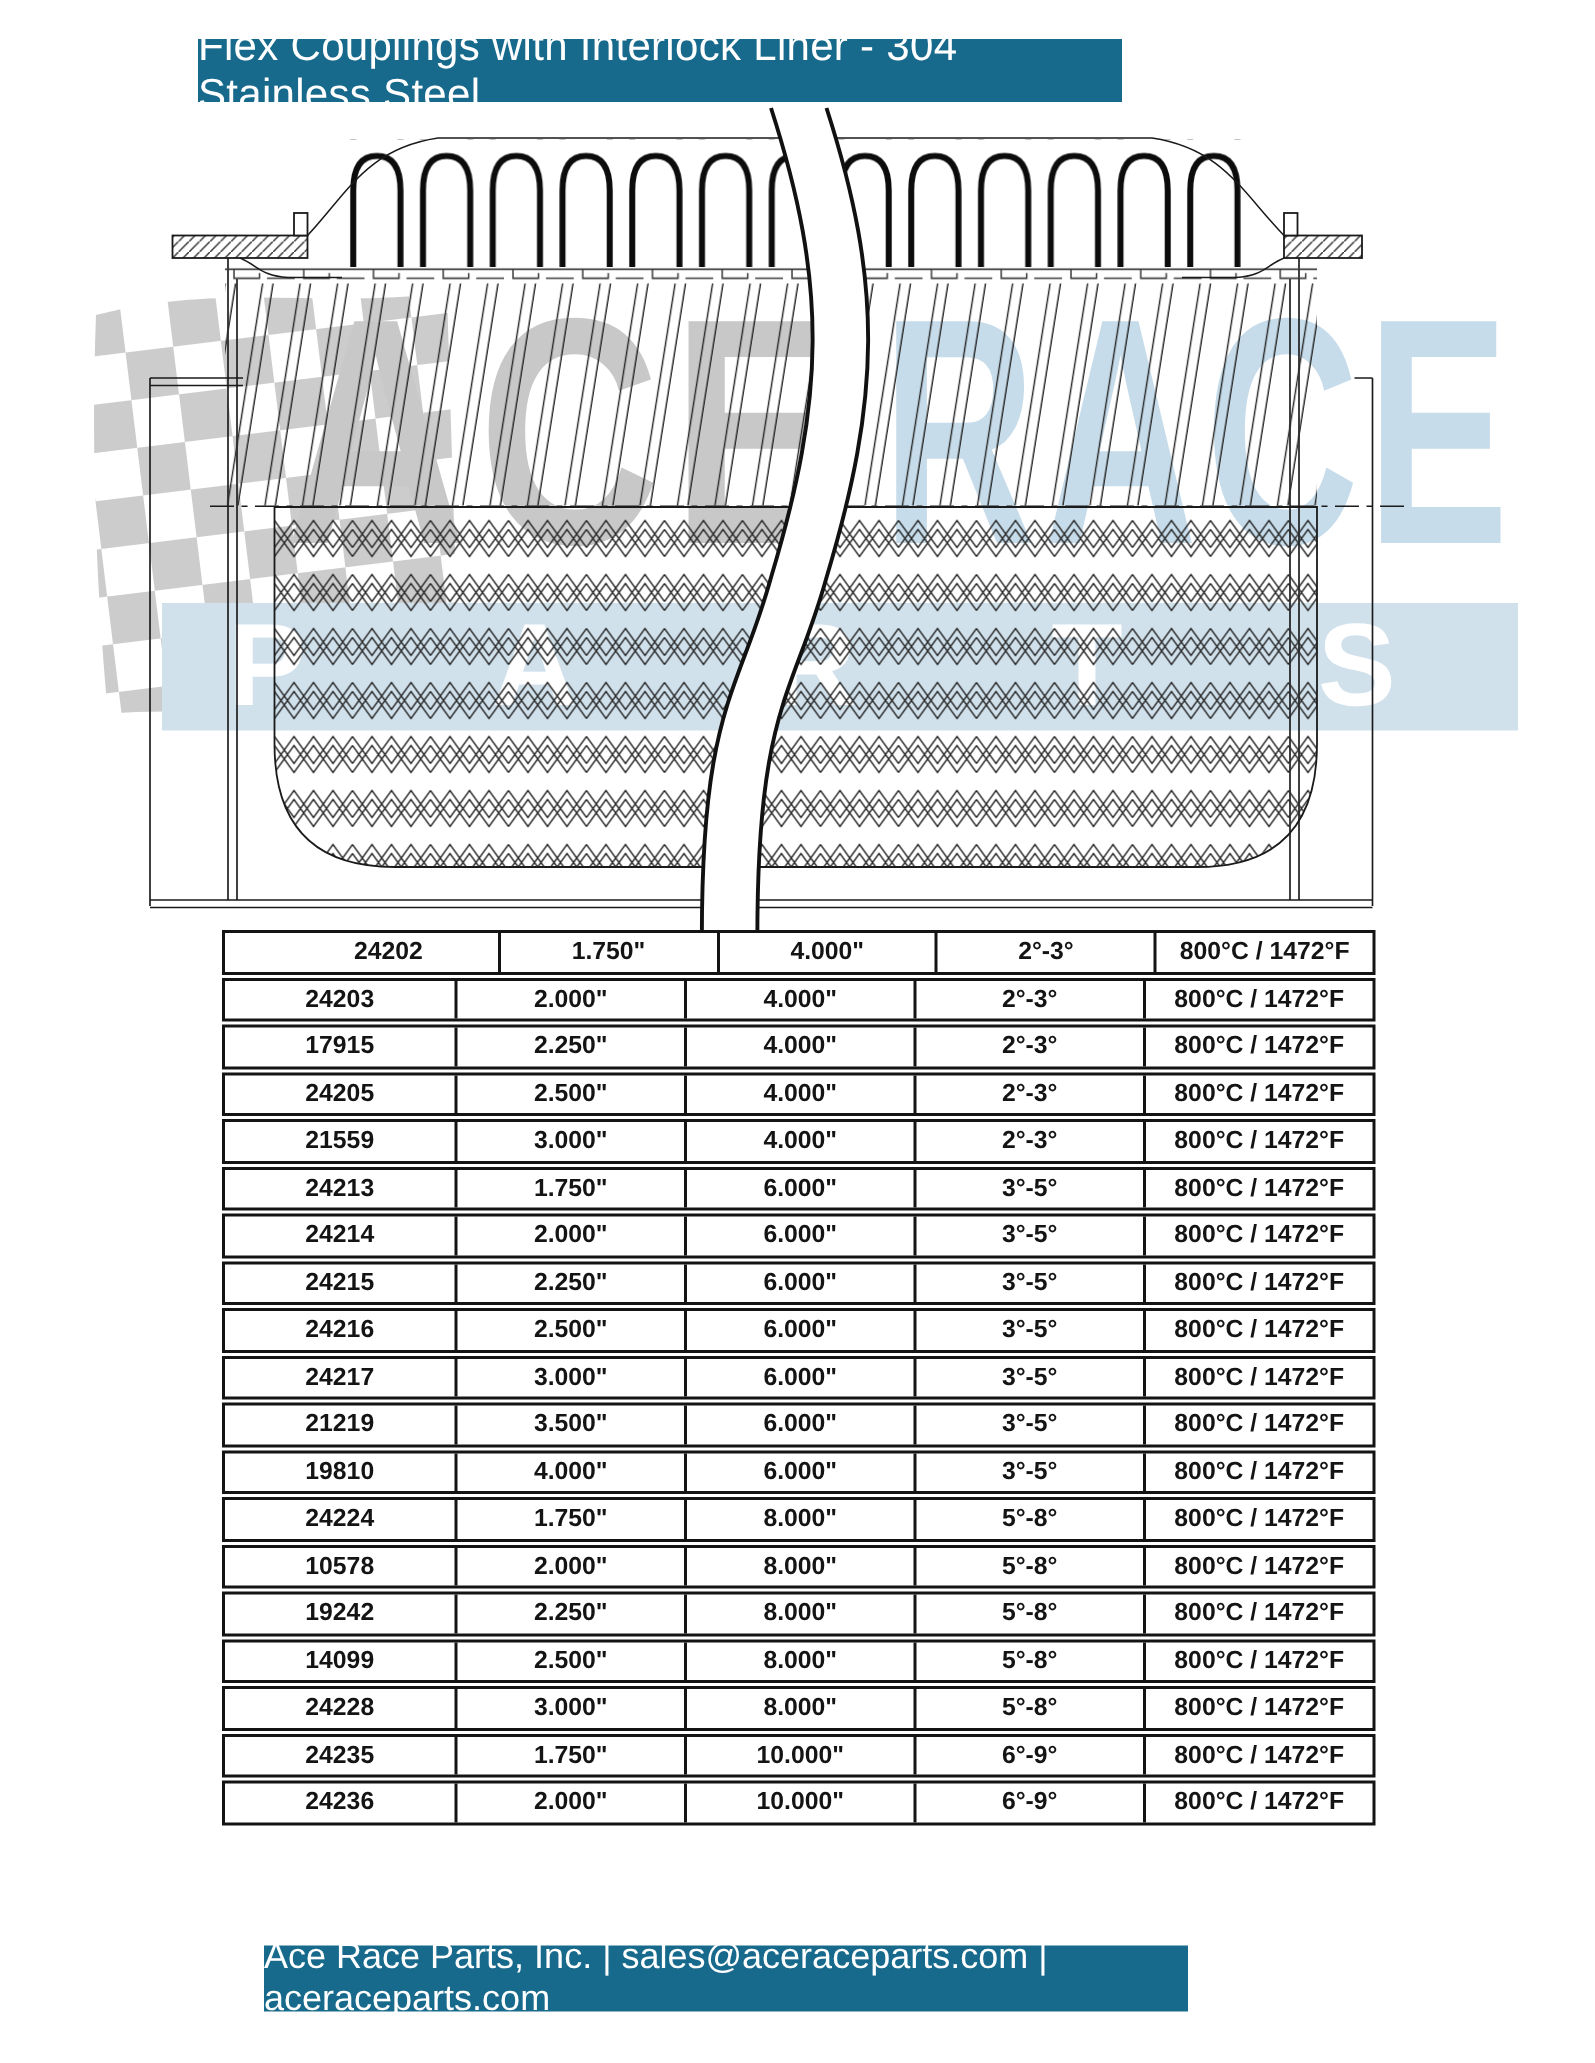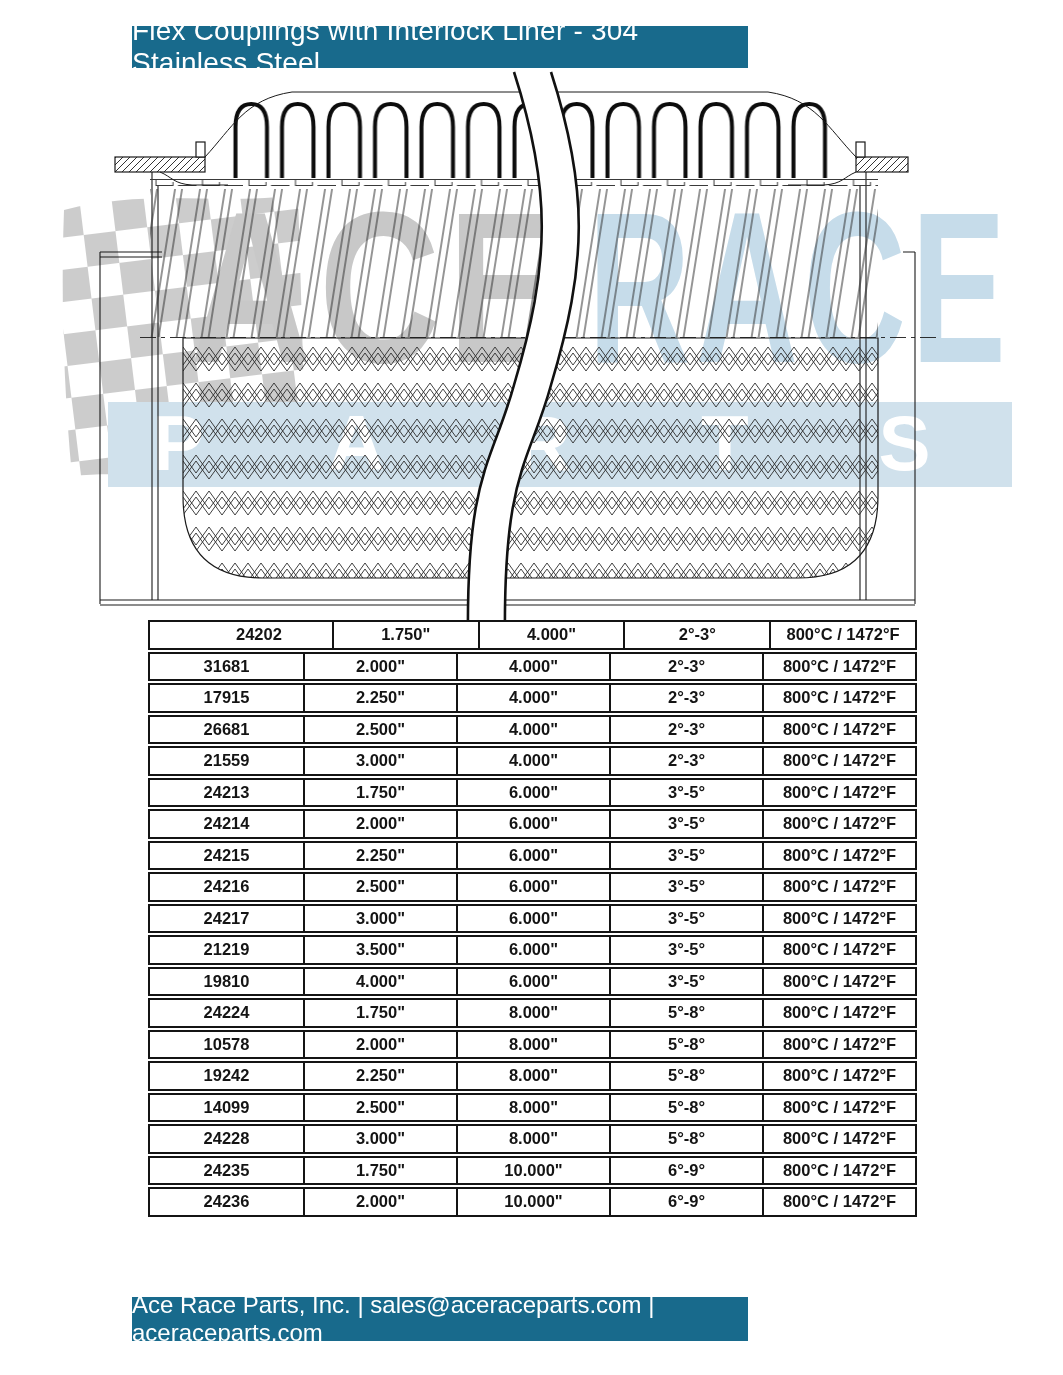--- a/index.html
+++ b/index.html
@@ -12,21 +12,21 @@
   html,body{margin:0;padding:0;}
   body{
     width:1063px;height:1375px;position:relative;background:#ffffff;
     font-family:"Liberation Sans", sans-serif;overflow:hidden;
   }
   .bar{
     position:absolute;left:132px;width:616px;background:var(--teal);
     color:#fff;display:flex;align-items:center;justify-content:center;
   }
   .title-bar{top:26px;height:42px;font-size:28px;font-weight:500;letter-spacing:.2px;}
-  .footer-bar{top:1297px;height:44px;font-size:24px;font-weight:500;}
+  .footer-bar{top:1297px;height:44px;font-size:24px;font-weight:500;margin-left:44px;}
   .diagram-wrap{position:absolute;left:0;top:0;width:1063px;height:700px;}
 
   .spec-table{position:absolute;left:148px;top:619px;width:769px;}
   .thead{
     background:var(--teal);color:#fff;height:40px;
     display:grid;grid-template-columns:repeat(5,1fr);
     align-items:center;text-align:center;font-size:26px;font-weight:500;
   }
   .tbody{border-top:0;}
   .trow{
@@ -124,35 +124,35 @@
 <div class="spec-table">
   <div class="tbody">
       <div class="trow">
         <div class="tcell">24202</div>
         <div class="tcell">1.750"</div>
         <div class="tcell">4.000"</div>
         <div class="tcell">2°-3°</div>
         <div class="tcell">800°C / 1472°F</div>
       </div>
       <div class="trow">
-        <div class="tcell">31681</div>
+        <div class="tcell">24203</div>
         <div class="tcell">2.000"</div>
         <div class="tcell">4.000"</div>
         <div class="tcell">2°-3°</div>
         <div class="tcell">800°C / 1472°F</div>
       </div>
       <div class="trow">
         <div class="tcell">17915</div>
         <div class="tcell">2.250"</div>
         <div class="tcell">4.000"</div>
         <div class="tcell">2°-3°</div>
         <div class="tcell">800°C / 1472°F</div>
       </div>
       <div class="trow">
-        <div class="tcell">26681</div>
+        <div class="tcell">24205</div>
         <div class="tcell">2.500"</div>
         <div class="tcell">4.000"</div>
         <div class="tcell">2°-3°</div>
         <div class="tcell">800°C / 1472°F</div>
       </div>
       <div class="trow">
         <div class="tcell">21559</div>
         <div class="tcell">3.000"</div>
         <div class="tcell">4.000"</div>
         <div class="tcell">2°-3°</div>

